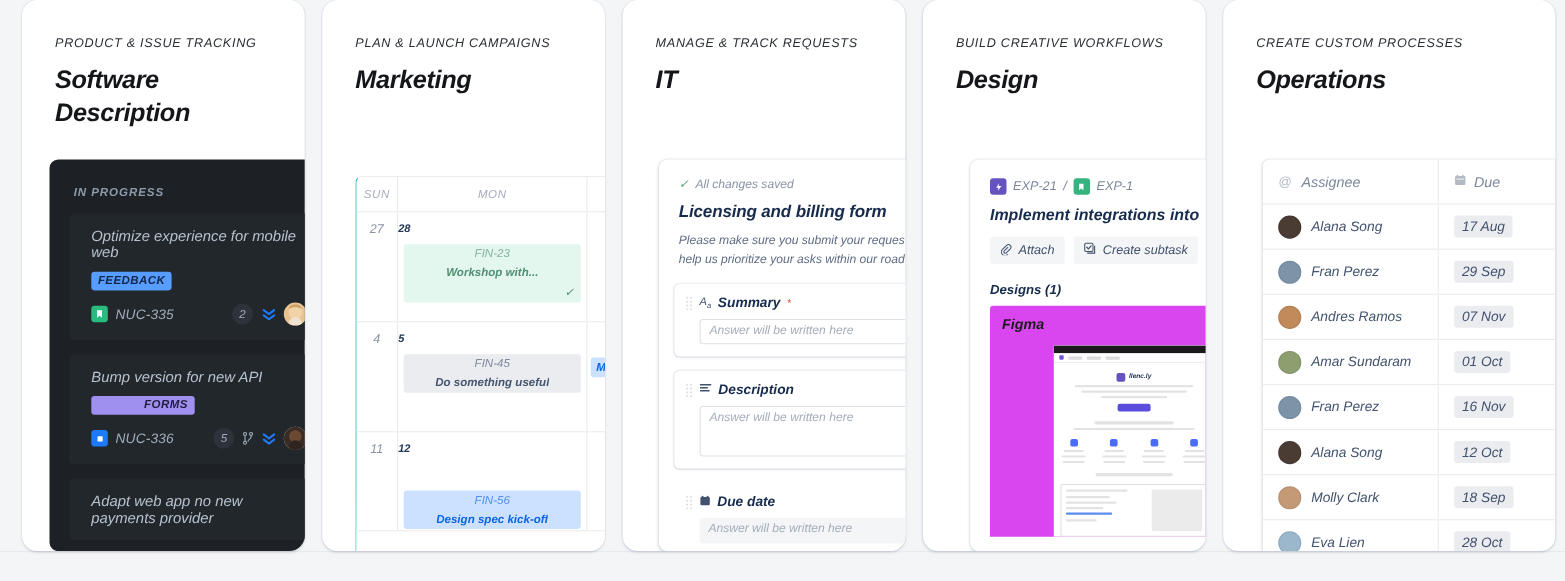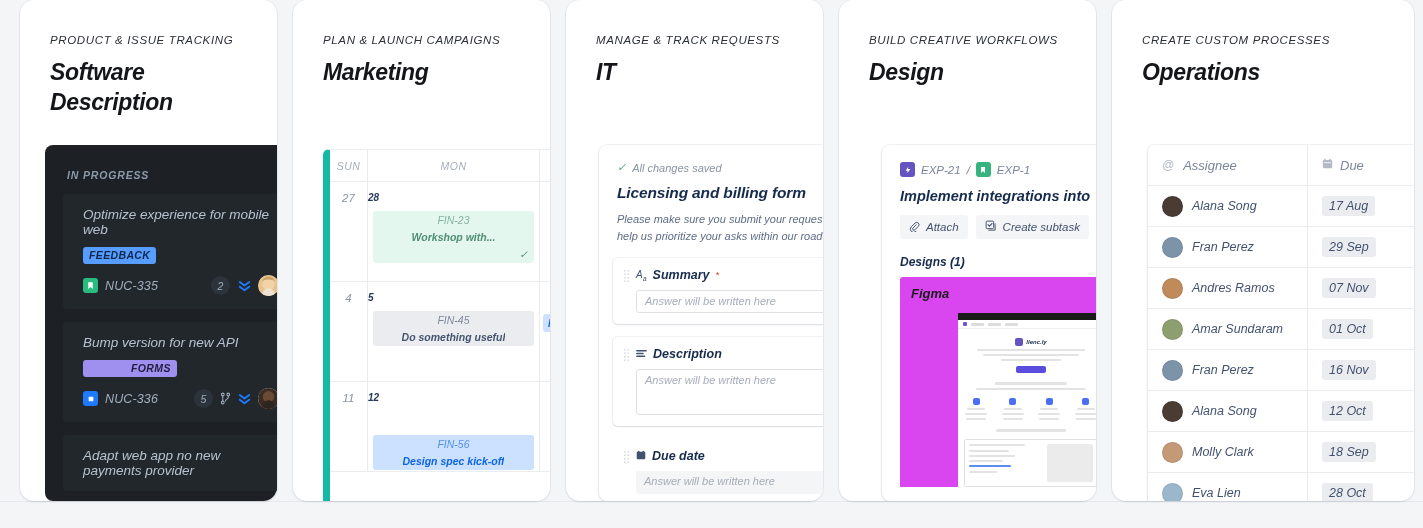--- a/index.html
+++ b/index.html
@@ -84,24 +84,24 @@
   }
   .mini-ico { margin-right: 6px; flex: none; display: inline-flex; }
   .avatar {
     width: 21px; height: 21px; border-radius: 50%;
     background: #d9c2a6; flex: none; overflow: hidden;
     box-shadow: 0 0 0 1px rgba(0,0,0,.2) inset;
   }
 
   
   .calendar {
-    position: absolute; left: 30px; top: 149px;
+    position: absolute; left: 30px; top: 160px;
     width: 240px; height: 356px;
     background: #fff; border-radius: 6px 0 0 0;
-    border-left: 7px solid #14b8a6; border-top: 1px solid #ebecf0;
+    border-left: 1px solid #14b8a6; border-top: 1px solid #ebecf0;
     overflow: hidden;
   }
   .cal-hdr { display: flex; height: 32px; border-bottom: 1px solid #ebecf0; }
   .cal-hdr div {
     font-size: 10.5px; letter-spacing: .05em; color: #a5adba;
     display: flex; align-items: center; justify-content: center;
     border-right: 1px solid #ebecf0;
   }
   .ch-sun { width: 38px; }
   .ch-mon { width: 172px; }

